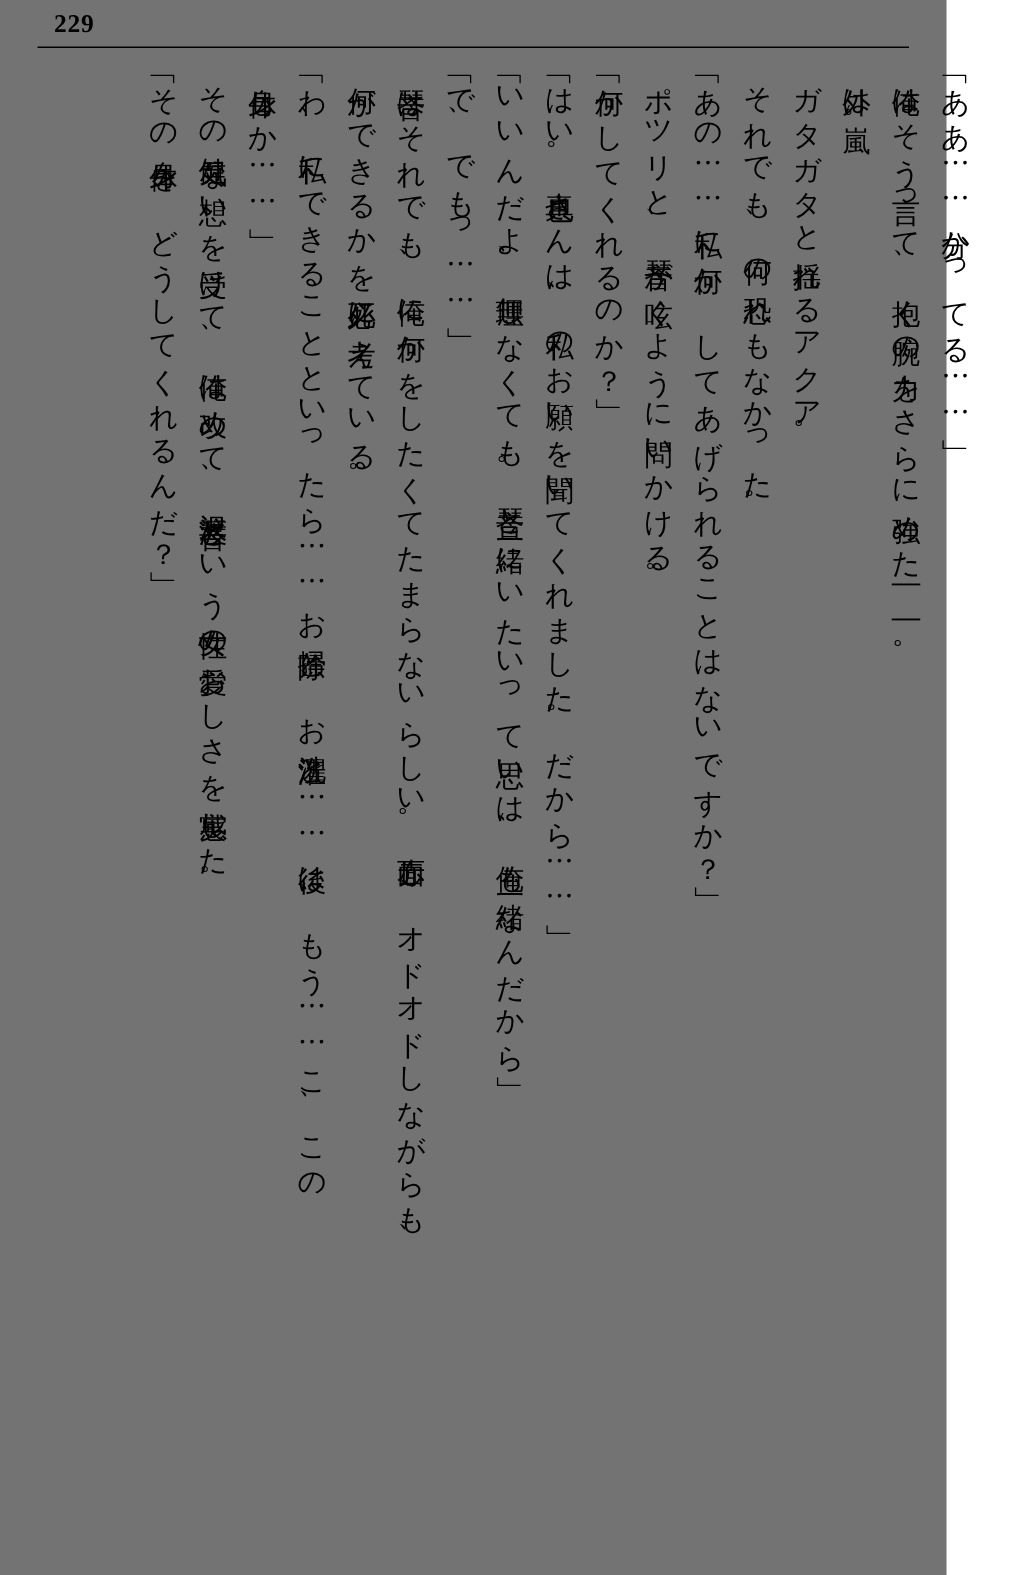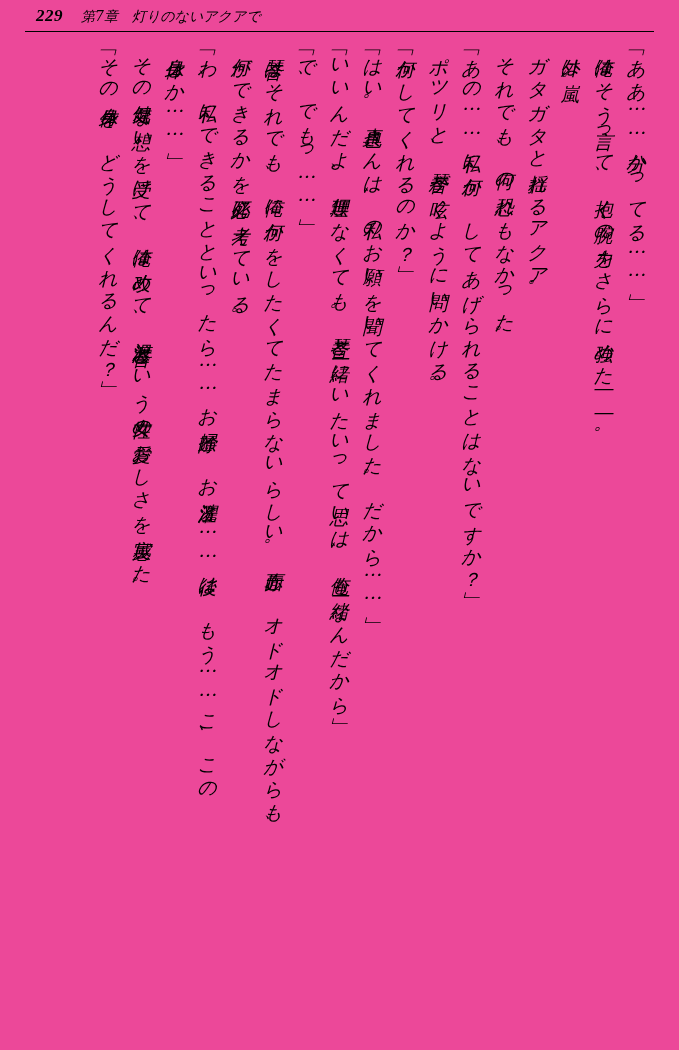--- a/index.html
+++ b/index.html
@@ -9,25 +9,24 @@
   }
   body {
     width: 679px;
     height: 1050px;
     overflow: hidden;
     font-family: "Liberation Serif", "DejaVu Serif", serif;
     color: #000000;
   }
   .page {
     position: relative;
-    width: 679px;
+    width: 631px;
     height: 1050px;
-    background: #ec4899;
+    background: #737373;
     box-sizing: border-box;
-    font-style: italic;
   }
   
   .header {
     position: absolute;
     top: 0;
     left: 0;
     width: 679px;
     height: 34px;
     box-sizing: border-box;
     padding: 6px 28px 0 36px;
@@ -85,21 +84,20 @@
     text-indent: 0;
   }
 </style>
 </head>
 <body>
 
 <div class="page">
 
   <div class="header">
     <span class="page-number">229</span>
-    <span class="chapter-title">第7章　灯りのないアクアで</span>
   </div>
   <div class="header-rule"></div>
 
   <div class="body-area">
     <div class="vtext">
       <p>「ああ……分かってる……」</p>
       <p>俺はそう言って、抱く腕の力をさらに強めた――。</p>
       <p>外は嵐。</p>
       <p>ガタガタと揺れるアクア。</p>
       <p>それでも、何の恐れもなかった。</p>

